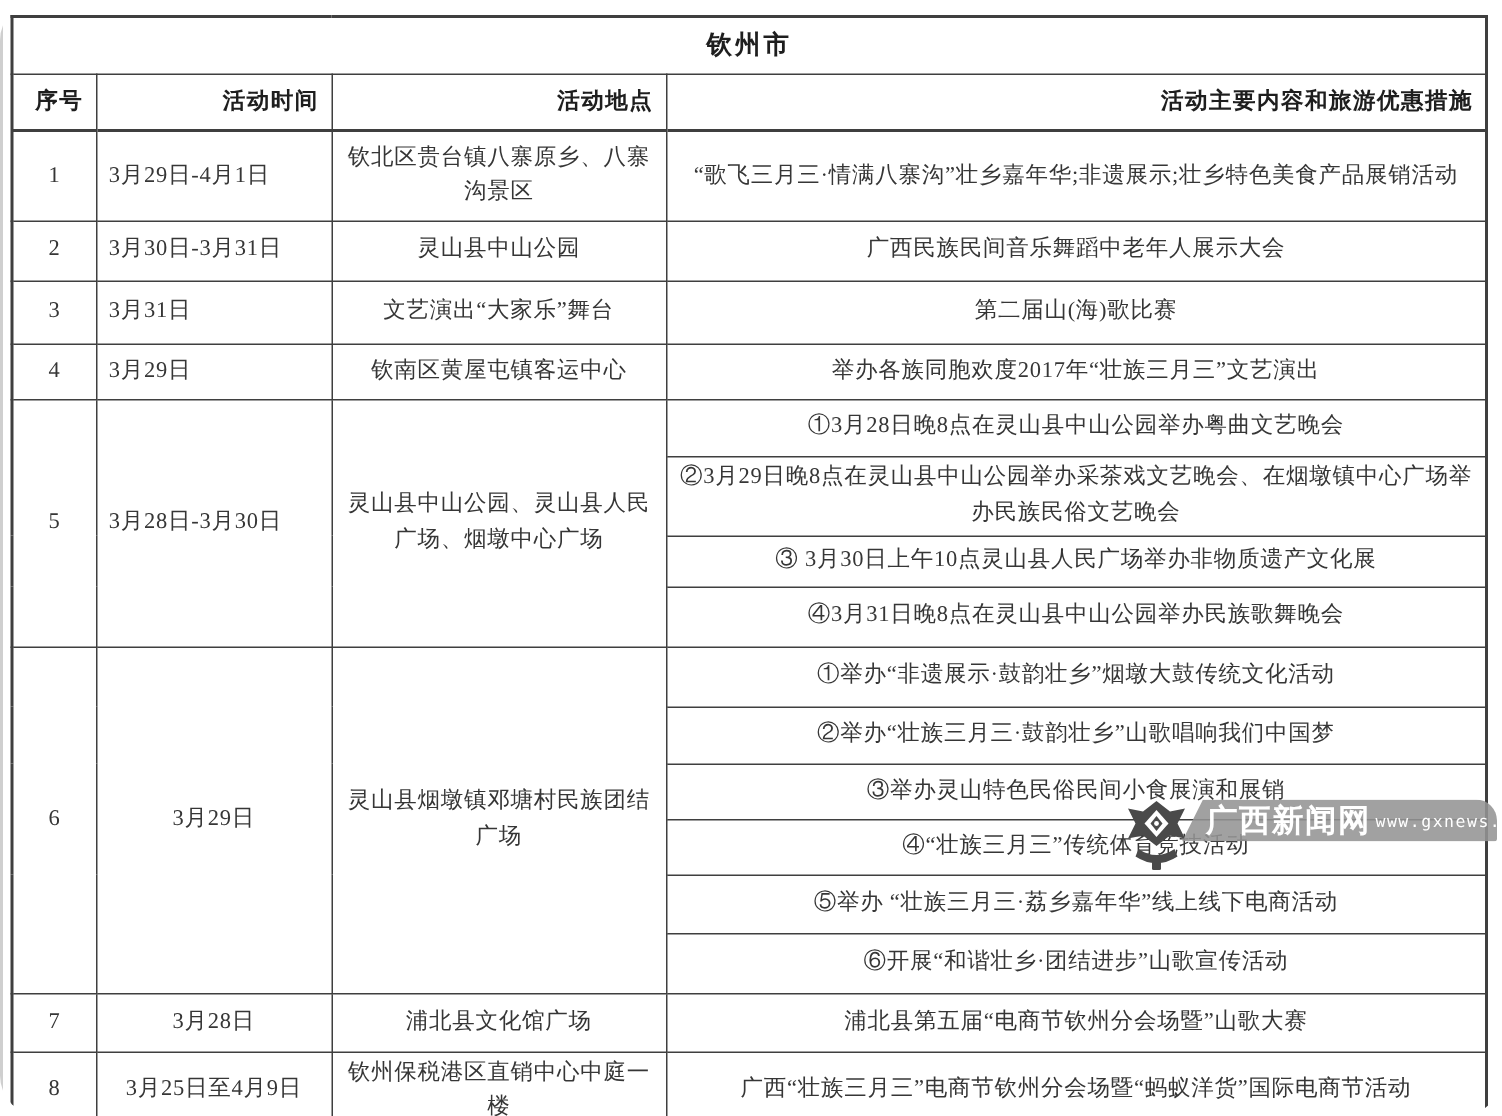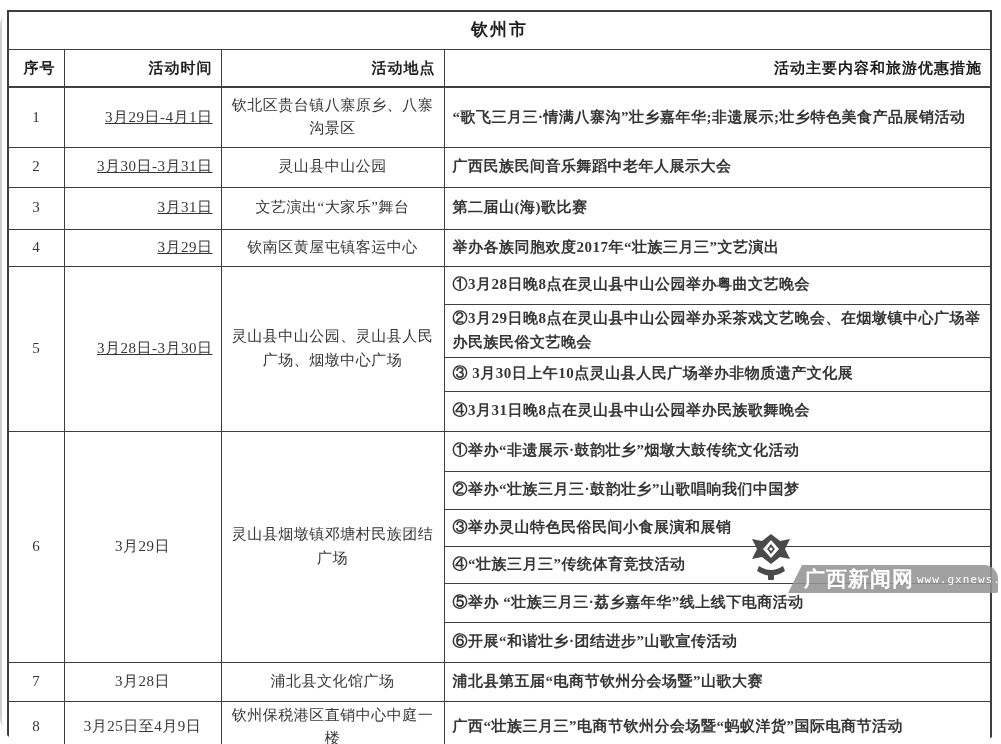--- a/index.html
+++ b/index.html
@@ -46,43 +46,42 @@
   tr.header-row td {
     font-family: "Liberation Sans", "DejaVu Sans", sans-serif;
     font-weight: bold;
     font-size: 15px;
     text-align: right;
     color: #1e1e1e;
     border-bottom-width: 2px;
     letter-spacing: 1px;
   }
   td.c-no { text-align: center; }
-  td.c-time-l { text-align: right; padding-left: 10px; text-decoration: underline; }
+  td.c-time-l { text-align: left; padding-left: 10px; }
   td.c-time-c { text-align: center; }
   td.c-place { text-align: center; padding-left: 10px; }
-  td.c-content { text-align: left; padding-left: 11px; font-weight: bold; }
+  td.c-content { text-align: center; padding-left: 11px; }
 
   
   #watermark {
     position: absolute;
     left: 748px;
     top: 528px;
     width: 253px;
     height: 58px;
     z-index: 5;
   }
   #wm-logo { position: absolute; left: 4px; top: 6px; width: 38px; height: 48px; }
   #wm-band-top {
     position: absolute; left: 40px; top: 5px; width: 210px; height: 28px;
     background: rgba(148,148,148,0.88);
     border-radius: 2px 14px 2px 0;
     clip-path: polygon(14px 0, 100% 0, 100% 100%, 0 100%);
     display: flex; align-items: center; padding-left: 16px; box-sizing: border-box;
     white-space: nowrap;
-    margin-top: 32px;
   }
   #wm-site-name {
     font-family: "Liberation Sans", "DejaVu Sans", sans-serif;
     font-weight: bold; font-size: 21px; color: #ffffff; letter-spacing: 1px;
   }
   #wm-site-url {
     font-family: "DejaVu Sans Mono", "Liberation Mono", monospace;
     font-size: 11px; color: #ffffff; letter-spacing: 1px; margin-left: 3px;
   }
   #wm-band-bottom {

